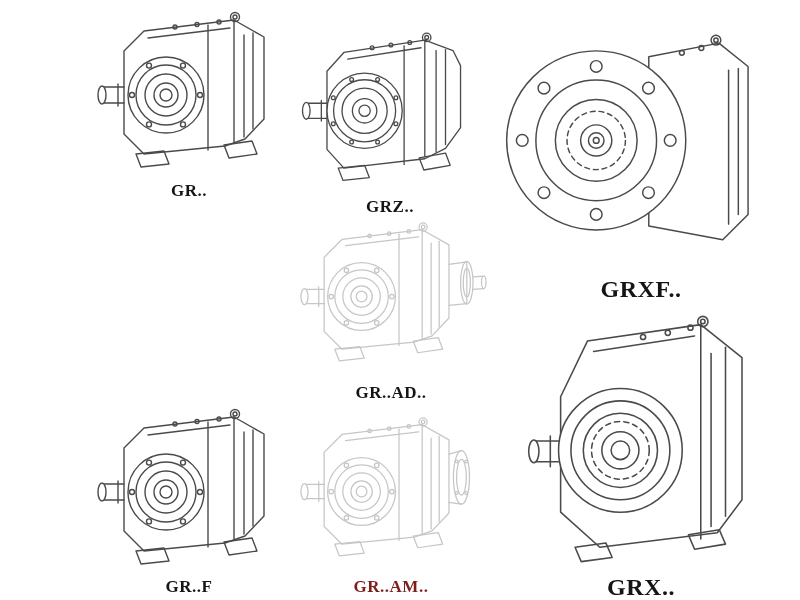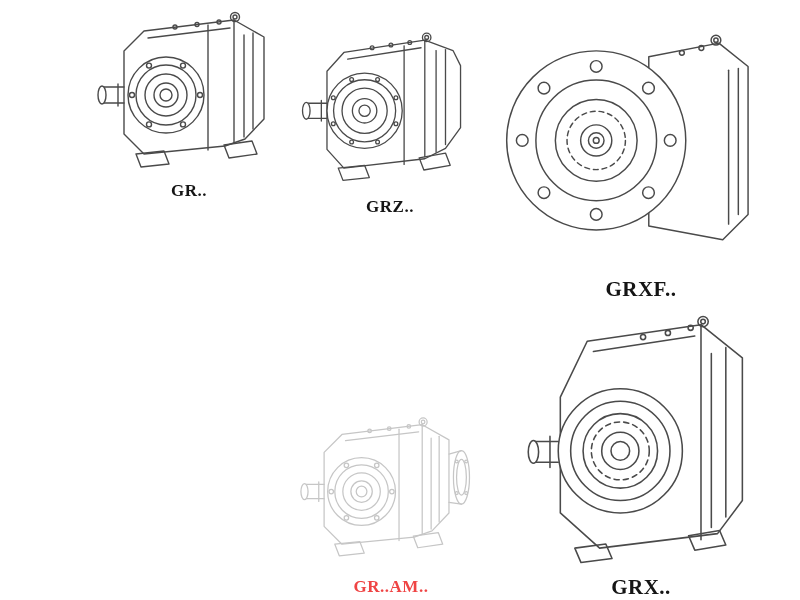--- a/index.html
+++ b/index.html
@@ -2,21 +2,21 @@
 <html><head>
 <meta charset="utf-8">
 <style>
   html,body{margin:0;padding:0;background:#ffffff;}
   #canvas{position:relative;width:800px;height:600px;background:#ffffff;overflow:hidden;
           font-family:"Liberation Serif",serif;}
   .cell{position:absolute;display:flex;flex-direction:column;align-items:center;justify-content:flex-start;}
   .cell svg{width:100%;flex:1 1 auto;display:block;}
   .label{height:26px;display:flex;align-items:center;justify-content:center;
          font-weight:700;font-size:17px;letter-spacing:.5px;color:#151515;}
-  .label-lg{font-size:21px;}
+  .label-lg{font-size:24px;}
   .fig-solid{color:#4a4a4a;}
   .fig-faint{color:#c6c6c6;}
   .defs-hidden{position:absolute;width:0;height:0;overflow:hidden;}
 </style>
 </head>
 <body>
 
 <svg class="defs-hidden" aria-hidden="true">
   <defs>
 
@@ -197,27 +197,39 @@
   </div>
 
   <div class="cell fig-solid" style="left:495px;top:0px;width:292px;height:302px;">
     <svg viewBox="0 0 300 235" preserveAspectRatio="xMidYMid meet">
         <use href="#fig-grxf"></use>
       </svg>
     <div class="label label-lg">GRXF..</div>
   </div>
 
 
-
+  <div class="cell fig-faint" style="left:292px;top:206px;width:198px;height:200px;">
+    <svg viewBox="10 0 222 168" preserveAspectRatio="xMidYMid meet">
+        <use href="#fig-grad"></use>
+      </svg>
+    <div class="label" style="color:#151515">GR..AD..</div>
+  </div>
+
+  <div class="cell fig-solid" style="left:88px;top:402px;width:202px;height:198px;">
+    <svg viewBox="10 0 202 168" preserveAspectRatio="xMidYMid meet">
+        <use href="#fig-gr"></use>
+      </svg>
+    <div class="label">GR..F</div>
+  </div>
 
   <div class="cell fig-faint" style="left:292px;top:402px;width:198px;height:198px;">
     <svg viewBox="10 0 222 168" preserveAspectRatio="xMidYMid meet">
         <use href="#fig-gram"></use>
       </svg>
-    <div class="label" style="color:#ef4444">GR..AM..</div>
+    <div class="label" style="color:#7f1d1d">GR..AM..</div>
   </div>
 
   <div class="cell fig-solid" style="left:495px;top:304px;width:292px;height:296px;">
     <svg viewBox="20 10 260 262" preserveAspectRatio="xMidYMid meet">
         <use href="#fig-grx"></use>
       </svg>
     <div class="label label-lg">GRX..</div>
   </div>
 
 </div>

